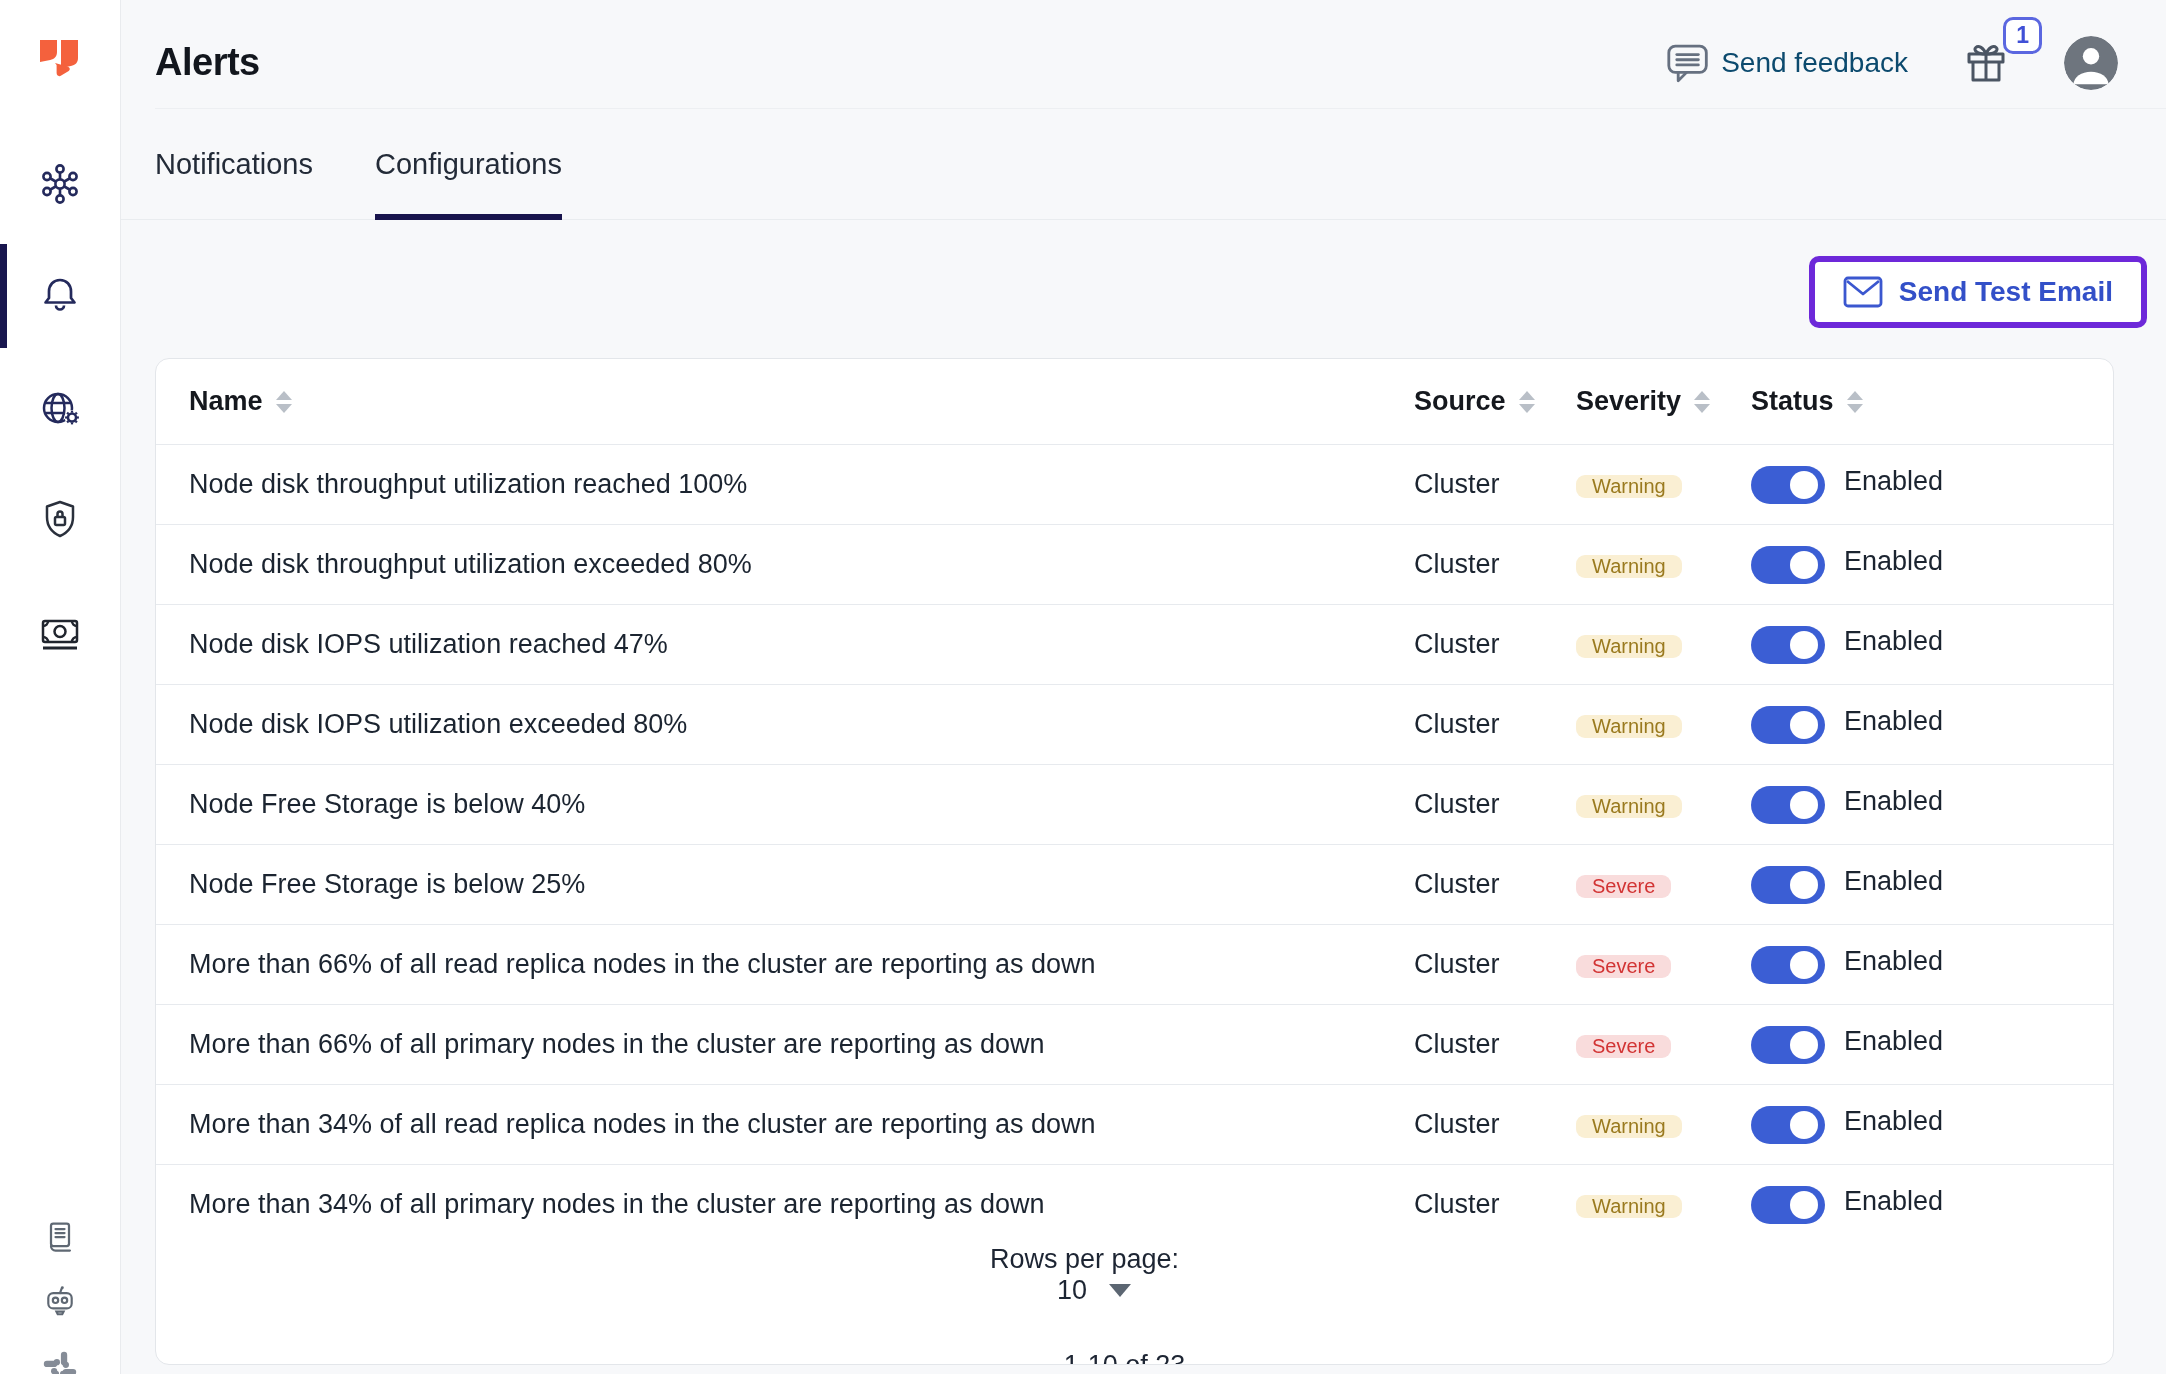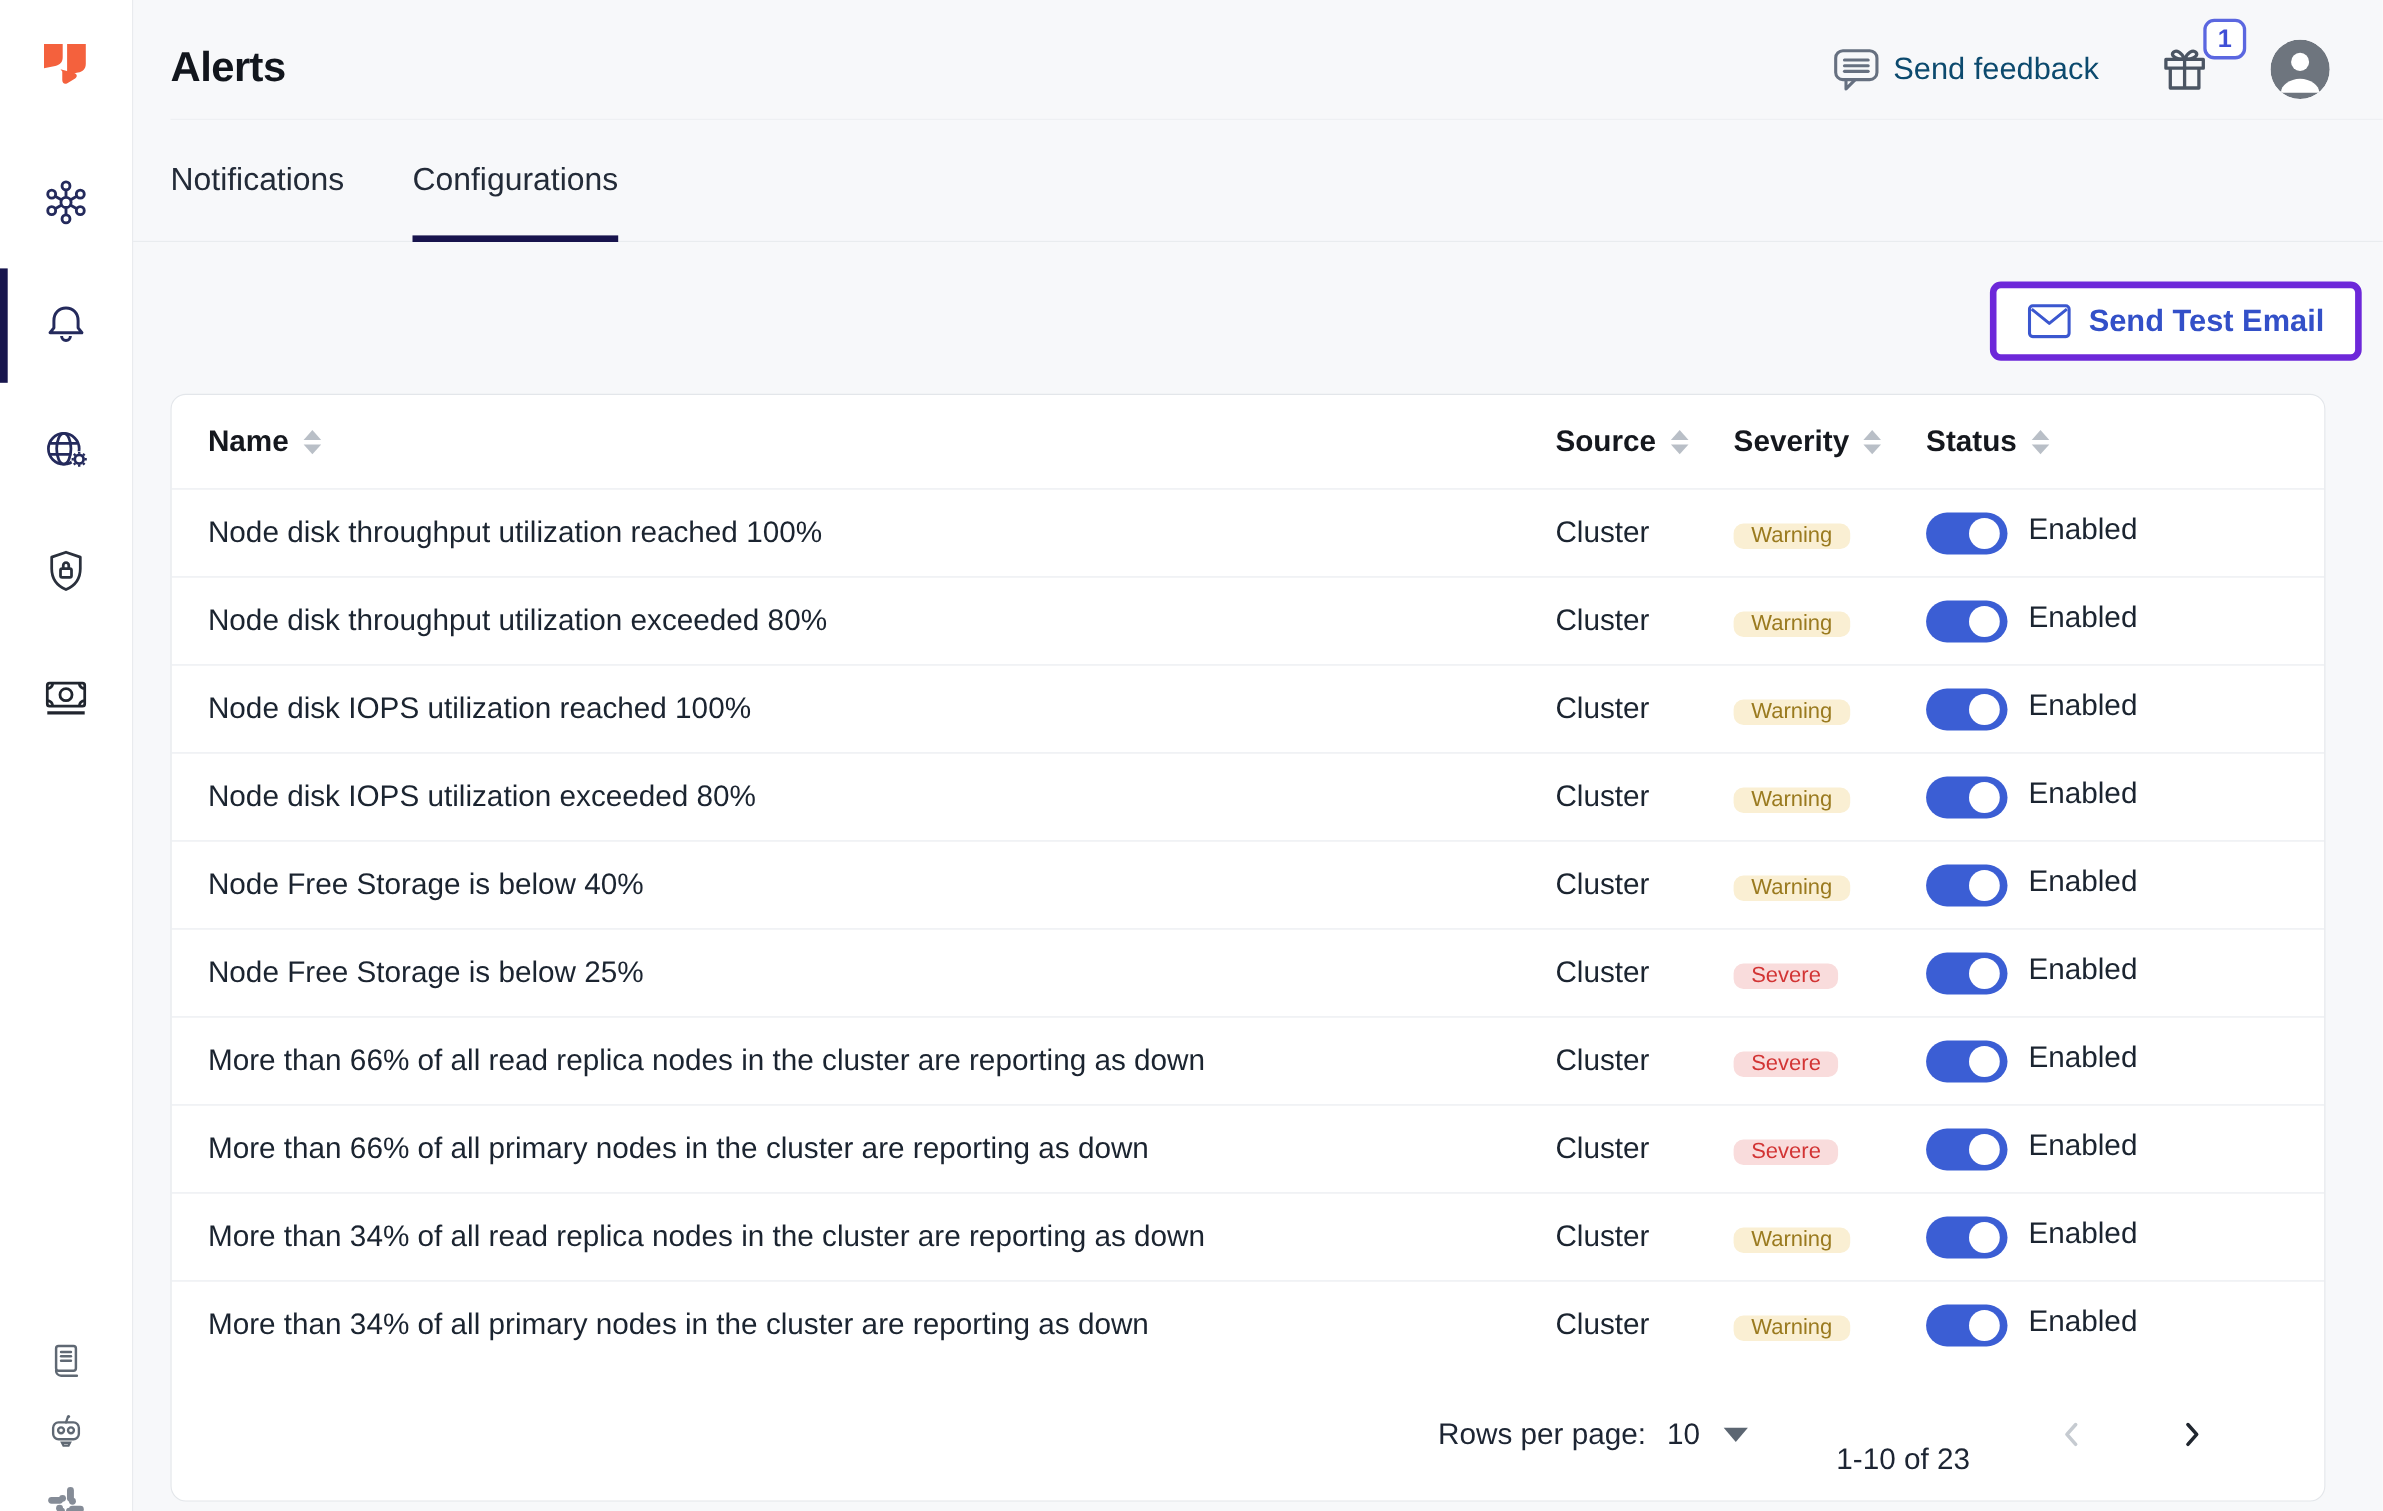--- a/index.html
+++ b/index.html
@@ -64,22 +64,22 @@
   .tbody .trow { height:80px; border-top:1px solid #e7eaee; font-size:27px; color:#1b2430; }
   .badge { display:inline-block; padding:0 16px; border-radius:9px; font-size:20px; }
   .badge.warning { background:#faefd3; color:#9a7a1f; }
   .badge.severe  { background:#f9dcdc; color:#d23434; }
   .statuscell { display:flex; align-items:flex-start; gap:19px; }
   .toggle { position:relative; width:74px; height:38px; border-radius:19px;
     background:#3b5ed4; cursor:pointer; flex:0 0 auto; }
   .toggle .knob { position:absolute; top:5px; right:7px; width:28px; height:28px;
     border-radius:50%; background:#ffffff; }
 
-  .card-footer { display:flex; align-items:center; justify-content:flex-end;
-    height:120px; padding-right:100px; font-size:27px; color:#1d2533; }
+  .card-footer { display:flex; align-items:center; justify-content:flex-start;
+    height:120px; padding-right:100px; font-size:27px; color:#1d2533;flex-direction:column; }
   .rpp-value { margin-left:19px; cursor:pointer; display:flex; align-items:center; gap:22px; }
   .caret-dn { width:0; height:0; border-left:11px solid transparent;
     border-right:11px solid transparent; border-top:13px solid #5c6672; }
   .range { margin-left:80px;margin-top:44px; }
   .chev { margin-left:66px; background:none; border:none; cursor:pointer; padding:6px; }
   .chev.prev { margin-left:72px; }
 
   svg { display:block; }
 </style>
 </head>
@@ -302,21 +302,21 @@
         <div><span class="badge warning">Warning</span></div>
         <div class="statuscell">
           <span class="toggle">
               <span class="knob"></span>
             </span>
           <span>Enabled</span>
         </div>
       </div>
 
       <div class="trow">
-        <div>Node disk IOPS utilization reached 100%</div>
+        <div>Node disk IOPS utilization reached 47%</div>
         <div>Cluster</div>
         <div><span class="badge warning">Warning</span></div>
         <div class="statuscell">
           <span class="toggle">
               <span class="knob"></span>
             </span>
           <span>Enabled</span>
         </div>
       </div>
 

